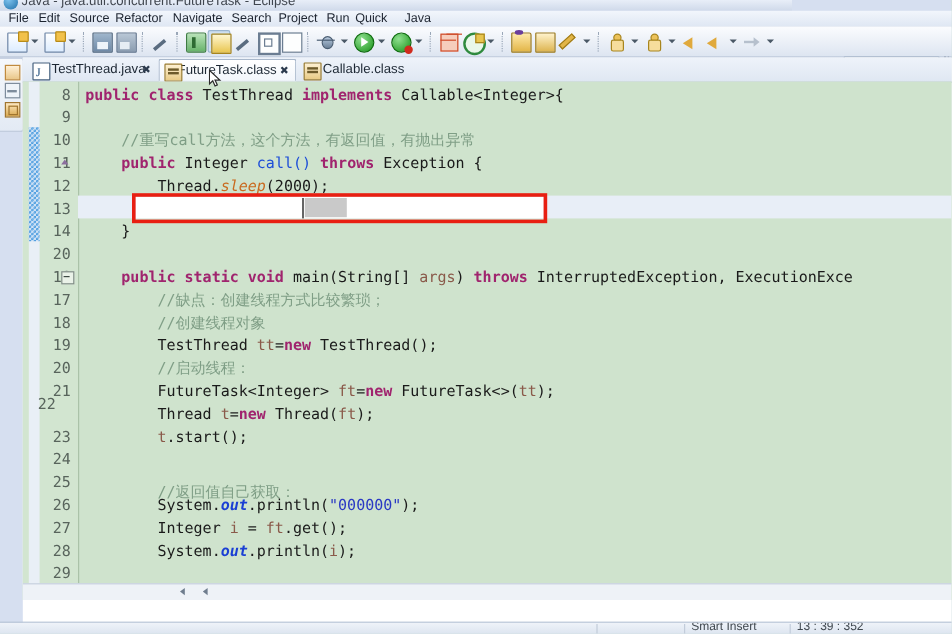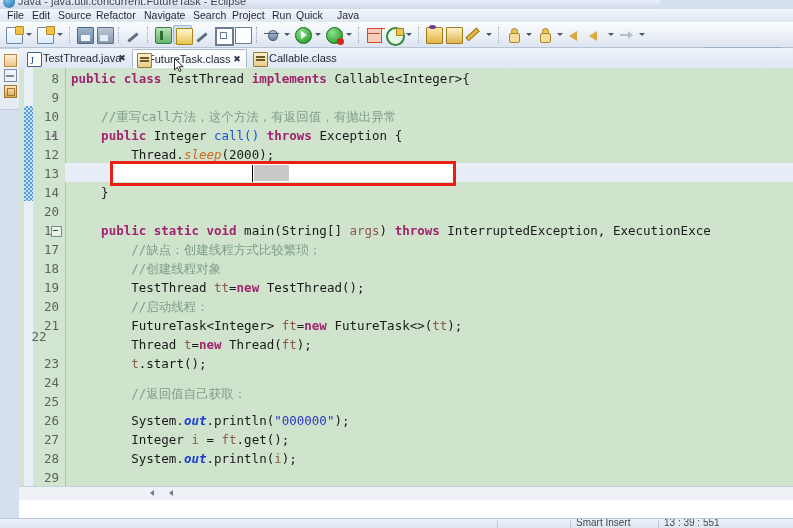--- a/index.html
+++ b/index.html
@@ -440,21 +440,21 @@
           <div class="code" style="top: 229px;"><span class="cm">        //启动线程：</span></div>
           <div class="ln" style="top: 248px;">21</div>
           <div class="code" style="top: 248px;"><span class="typ">        FutureTask&lt;Integer&gt; </span><span class="loc">ft</span><span class="typ">=</span><span class="kw">new </span><span class="typ">FutureTask&lt;&gt;(</span><span class="loc">tt</span><span class="typ">);</span></div>
           <div class="ln" style="top: 259px; text-align: center;">22</div>
           <div class="code" style="top: 267px;"><span class="typ">        Thread </span><span class="loc">t</span><span class="typ">=</span><span class="kw">new </span><span class="typ">Thread(</span><span class="loc">ft</span><span class="typ">);</span></div>
           <div class="ln" style="top: 286px;">23</div>
           <div class="code" style="top: 286px;"><span class="typ">        </span><span class="loc">t</span><span class="typ">.start();</span></div>
           <div class="ln" style="top: 305px;">24</div>
           <div class="code" style="top: 305px;"></div>
           <div class="ln" style="top: 324px;">25</div>
-          <div class="code" style="top: 316px;"><span class="cm">        //返回值自己获取：</span></div>
+          <div class="code" style="top: 332px;"><span class="cm">        //返回值自己获取：</span></div>
           <div class="ln" style="top: 343px;">26</div>
           <div class="code" style="top: 343px;"><span class="typ">        System.</span><span class="fld">out</span><span class="typ">.println(</span><span class="st">"000000"</span><span class="typ">);</span></div>
           <div class="ln" style="top: 362px;">27</div>
           <div class="code" style="top: 362px;"><span class="typ">        Integer </span><span class="loc">i</span><span class="typ"> = </span><span class="loc">ft</span><span class="typ">.get();</span></div>
           <div class="ln" style="top: 381px;">28</div>
           <div class="code" style="top: 381px;"><span class="typ">        System.</span><span class="fld">out</span><span class="typ">.println(</span><span class="loc">i</span><span class="typ">);</span></div>
           <div class="ln" style="top: 400px;">29</div>
           <div class="code" style="top: 400px;"></div>
           <div class="ln" style="top: 419px;">30</div>
           <div class="code" style="top: 419px;"><span class="typ">    }</span></div>
@@ -474,19 +474,19 @@
     </div>
   </div>
 
 
   <div class="statusbar" id="statusbar">
       <span class="sdiv" style="left: 497px;"></span>
       <span class="sdiv" style="left: 570px;"></span>
       <span class="sdiv" style="left: 658px;"></span>
       <span class="sitem" style="left: 503px; margin-top: 32px;">Writable</span>
       <span class="sitem" style="left: 576px;">Smart Insert</span>
-      <span class="sitem" style="left: 664px;">13 : 39 : 551</span>
+      <span class="sitem" style="left: 664px;">13 : 39 : 352</span>
     </div>
 
 <svg class="mouse" viewBox="0 0 11 15">
       <path d="M0.5,0.5 L0.5,12 L3.3,9.3 L5.2,13.6 L7.1,12.8 L5.2,8.7 L9.2,8.7 Z" fill="#ffffff" stroke="#2b2b2b" stroke-width="1"></path>
     </svg>
   </div>
 
 </body></html>

